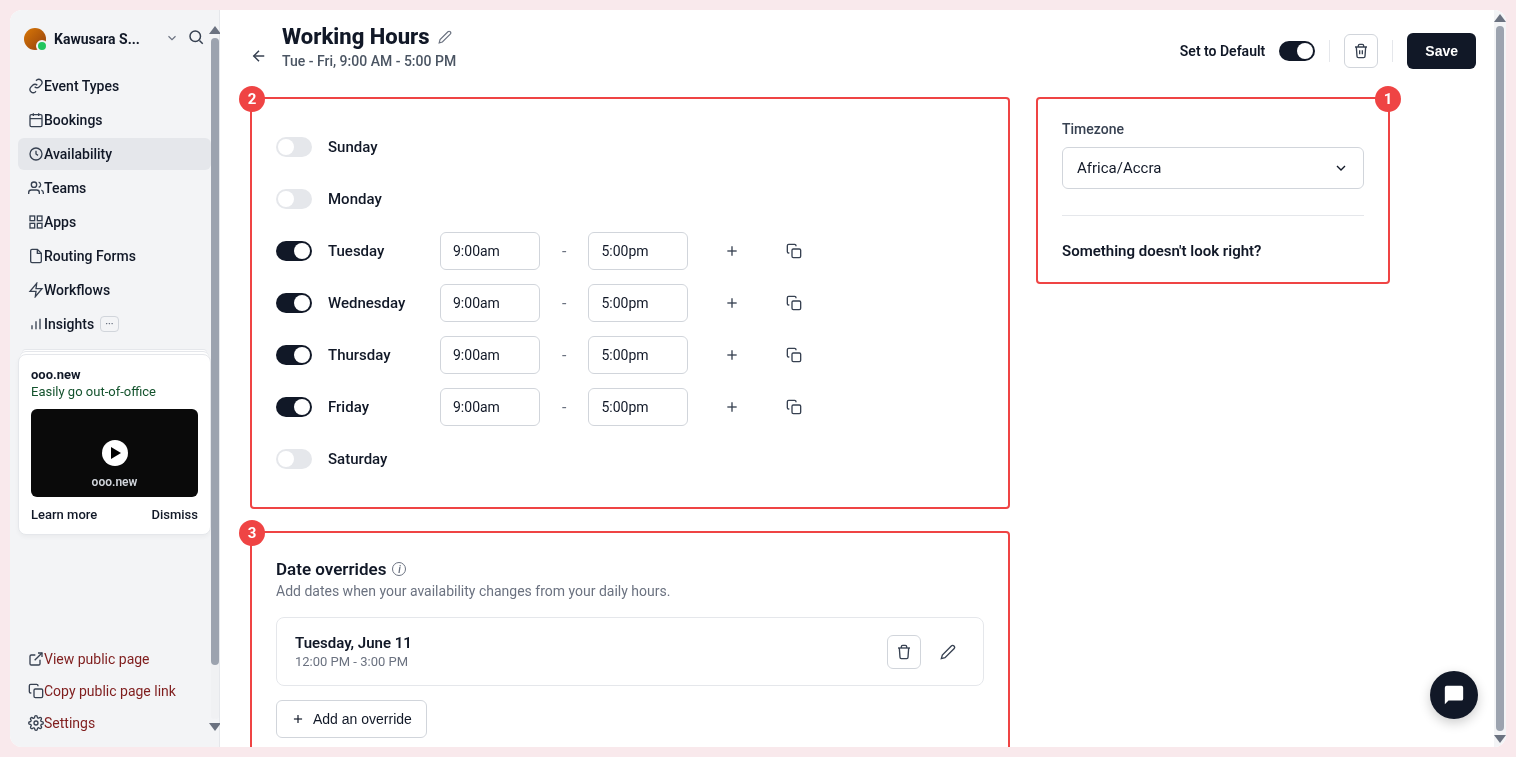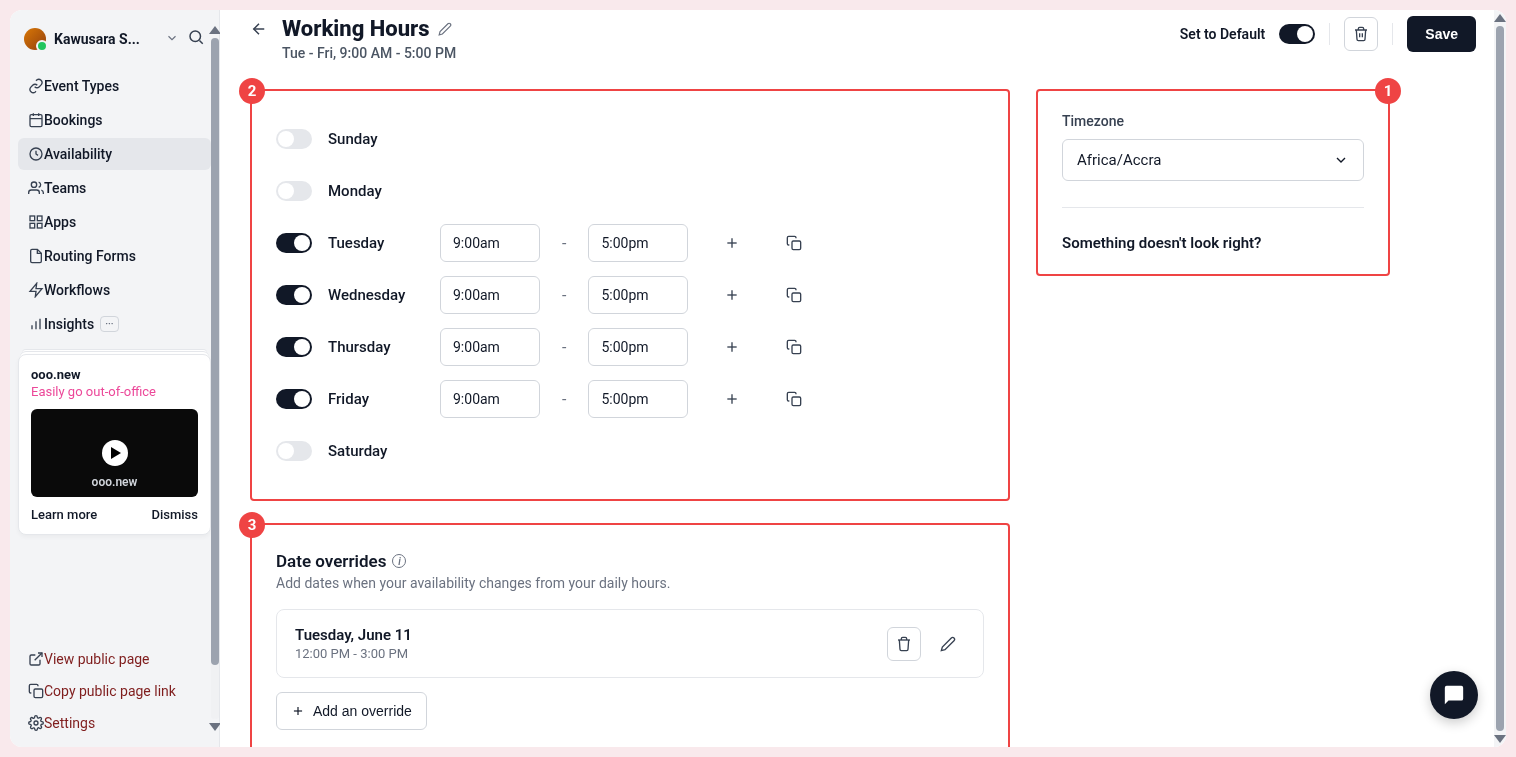--- a/index.html
+++ b/index.html
@@ -60,21 +60,21 @@
   .nav-item.active { background: #e5e7eb; }
   .nav-item svg { width: 16px; height: 16px; color: #374151; flex-shrink: 0; }
   .more-dots { display: inline-block; border: 1px solid #d1d5db; border-radius: 4px; padding: 0 4px; font-size: 10px; color:#6b7280; margin-left: 6px; line-height: 14px;}
   .promo-card {
     margin-top: 14px; background: #fff; border: 1px solid #e5e7eb;
     border-radius: 8px; padding: 12px; font-size: 13px;
     display: flex; flex-direction: column;
     box-shadow: 0 2px 4px rgba(0,0,0,0.04), 0 -4px 0 -2px #fff, 0 -5px 0 -2px #e5e7eb, 0 -8px 0 -4px #fff, 0 -9px 0 -4px #e5e7eb;
   }
   .promo-title { font-weight: 700; color: #111827; }
-  .promo-sub { color: #ec4899; margin-top: 2px; }
+  .promo-sub { color: #14532d; margin-top: 2px; }
   .promo-media {
     margin-top: 10px; height: 88px; border-radius: 6px;
     background: #0a0a0a; display: flex; align-items: center; justify-content: center;
     position: relative;
   }
   .promo-media .play { width: 26px; height: 26px; background: #fff; border-radius: 50%; display:flex;align-items:center;justify-content:center;}
   .promo-media .play::after { content:""; border-left: 10px solid #000; border-top: 6px solid transparent; border-bottom: 6px solid transparent; margin-left:3px;}
   .promo-media .text { position:absolute; bottom:8px; color:#d1d5db; font-size:12px; font-weight:600;}
   .promo-actions { display:flex; justify-content: space-between; margin-top: 10px; font-size: 13px; font-weight: 500;}
   .promo-actions span { cursor: pointer; color:#111827;}
@@ -85,22 +85,22 @@
     display: flex; flex-direction: column; align-items: center; justify-content: space-between;
   }
   .sb-triangle-up, .sb-triangle-down { width:0;height:0;border-left:6px solid transparent;border-right:6px solid transparent;}
   .sb-triangle-up{border-bottom:8px solid #6b7280;}
   .sb-triangle-down{border-top:8px solid #6b7280;}
   .sb-track { flex:1; width:8px; background:#e5e7eb33; border-radius:4px; margin:4px 0; position:relative;}
   .sb-thumb { position:absolute; top:0; left:0; right:0; height:92%; background:#9ca3af; border-radius:4px;}
   
   .main { flex:1; display:flex; flex-direction:column; background:#fff; position: relative;}
   .topbar {
-    display:flex; align-items:flex-start; gap: 14px;
-    padding: 6px 30px 10px 30px;
+    display:flex; align-items:flex-end; gap: 14px;
+    padding: 14px 30px 10px 30px;
   }
   .back-arrow { color:#374151; cursor:pointer; margin-top: 4px;}
   .titles { flex: 0 0 auto; }
   .page-title {
     font-size: 22px; font-weight: 800; color:#111827; display:flex; align-items:center; gap:8px;
   }
   .edit-title-icon { color:#6b7280; }
   .page-subtitle { font-size: 14px; color:#4b5563; margin-top: 4px; font-weight: 500;}
   .top-spacer { flex:1; }
   .top-actions { display:flex; align-items:center; gap: 14px; }

